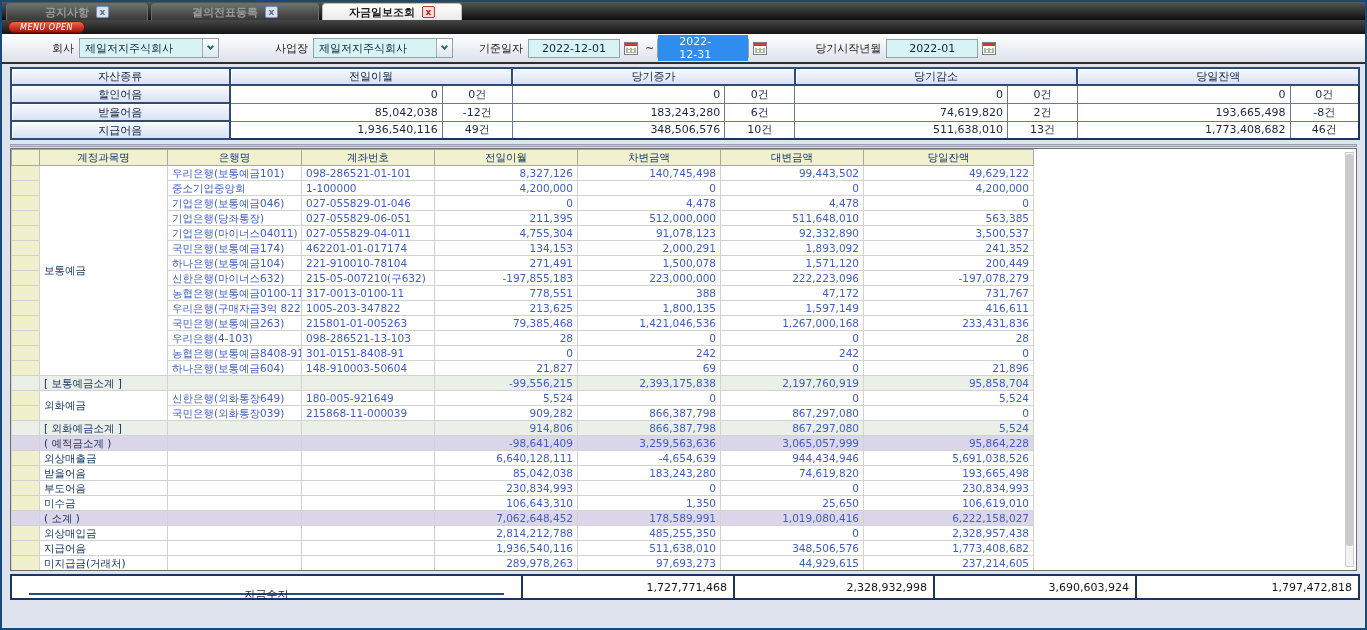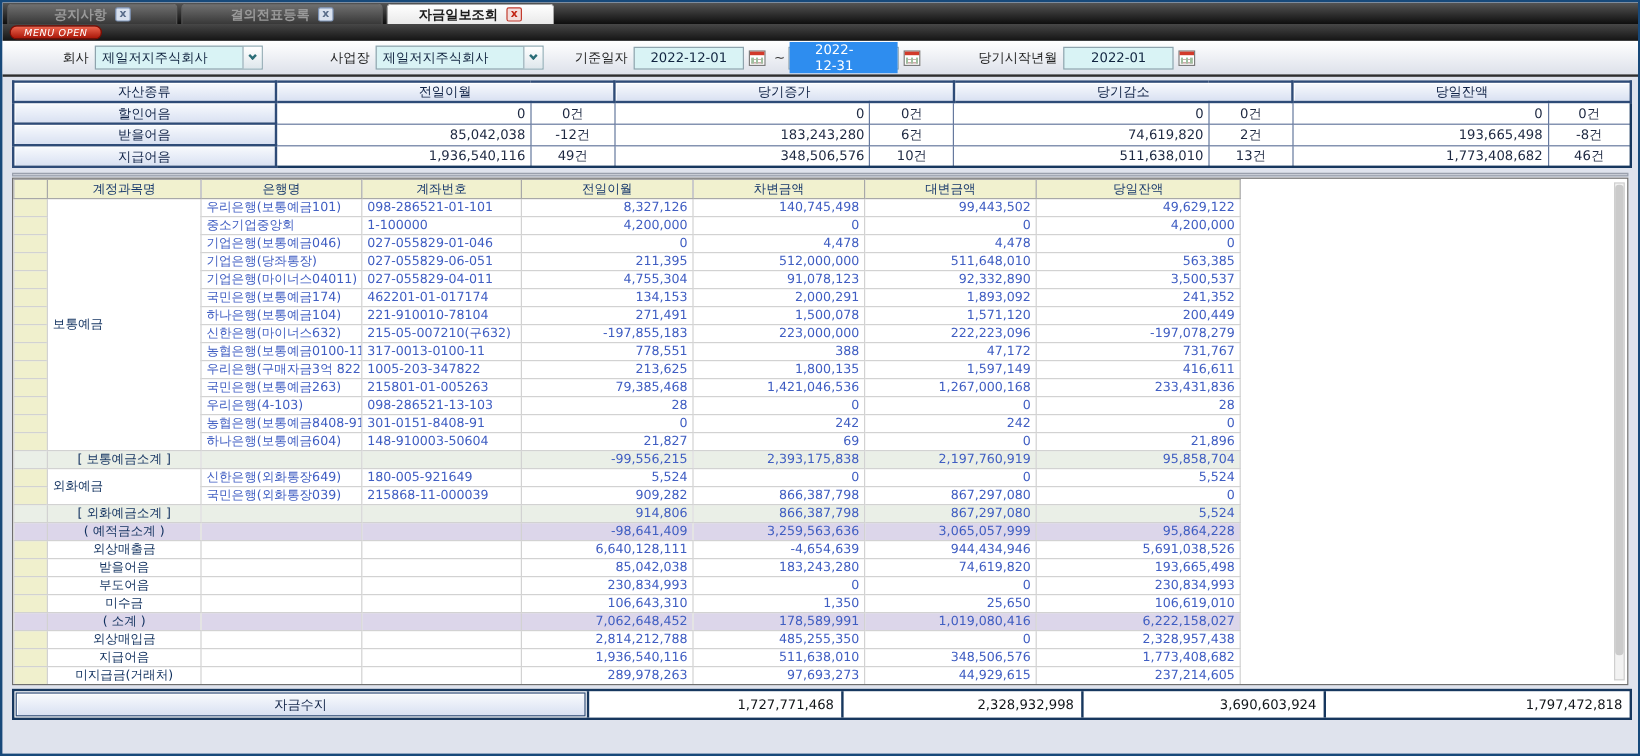--- a/index.html
+++ b/index.html
@@ -54,29 +54,29 @@
   
   .gridwrap{margin:1px 6px 0 8px;width:1347px;height:423px;background:#fff;border:1px solid #6f6f6f;position:relative;overflow:hidden;}
   table.detail{border-collapse:collapse;table-layout:fixed;width:1022px;font-size:10.5px;}
   table.detail tr{height:15px;}
   table.detail tr.hrow{height:16px;}
   table.detail th{background:#f1f1cf;color:#14366b;font-weight:normal;border:1px solid #a8a8a8;padding:0 3px;white-space:nowrap;overflow:hidden;}
   table.detail td{border:1px solid #d2d2d2;padding:0 4px;white-space:nowrap;overflow:hidden;line-height:1;}
   td.bankc,td.acctc{color:#3f5dc2;text-align:left;}
   td.numc{color:#3f5dc2;text-align:right;}
   td.grpc{color:#10305e;text-align:left;vertical-align:middle;border-color:#c0c0c0;}
-  td.lblc{color:#10305e;text-align:center;}
+  td.lblc{color:#10305e;text-align:left;}
   tr.subtotal td{background:#eaefe7;}
   tr.hilite td{background:#dcd6ea;}
   td.ind{background:#f0f0cd;border:1px solid #e2e2c8;border-right:1px solid #a9a99a;}
   .vscroll{position:absolute;right:2px;top:3px;bottom:3px;width:9px;background:#f2f2f2;border:1px solid #cfcfcf;}
   .vthumb{position:absolute;left:0;top:1px;width:7px;height:95%;background:#cbcbcb;border-radius:3px;}
   
   .footer{margin:3px 6px 0 8px;width:1350px;height:26px;border:2px solid #17375e;background:#fff;display:flex;font-size:11px;}
-  .f-label{width:475px;margin:1px;border:1px solid #2e4b77;box-shadow:inset 1px 1px 0 rgba(255,255,255,.95);
+  .f-label{width:475px;margin:17px;border:1px solid #2e4b77;box-shadow:inset 1px 1px 0 rgba(255,255,255,.95);
     background:linear-gradient(#f8fafd,#d9e1f2);color:#0f2246;display:flex;align-items:center;justify-content:center;}
   .f-val{border-left:2px solid #17375e;display:flex;align-items:center;justify-content:flex-end;padding-right:6px;color:#101418;}
   .f-v1{width:212px}.f-v2{width:200px}.f-v3{width:202px}.f-v4{flex:1}
 </style>
 </head>
 <body>
 
 <div class="window">
 
   <div class="tabbar">

